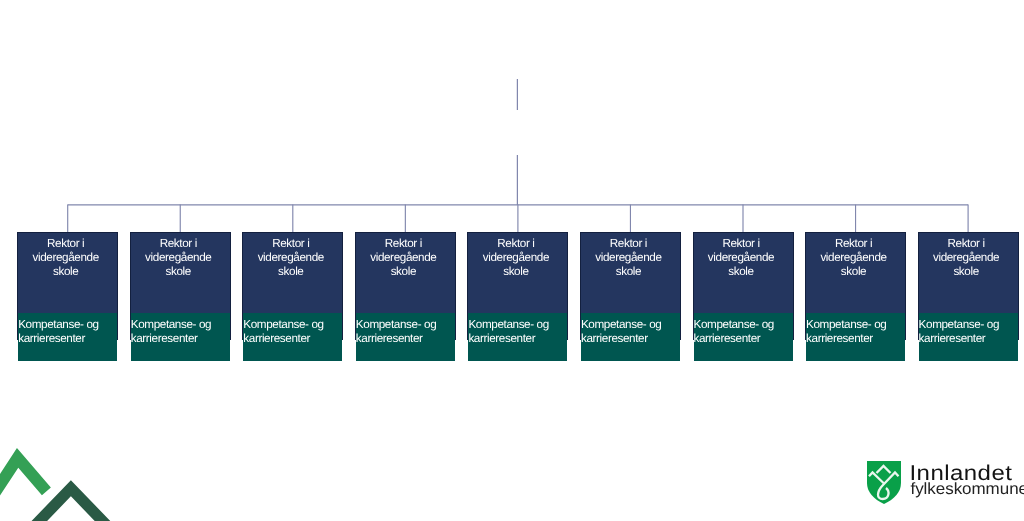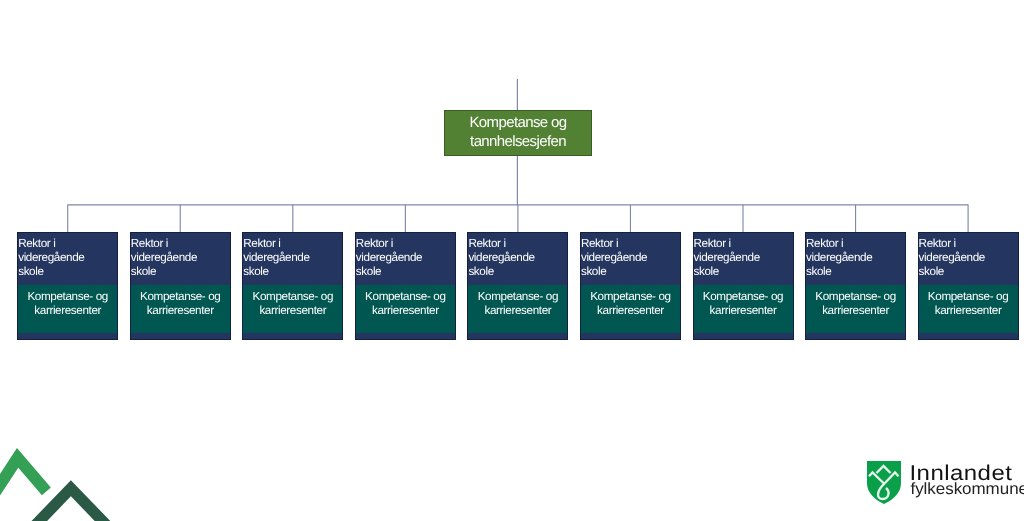--- a/index.html
+++ b/index.html
@@ -24,30 +24,31 @@
     text-align:center;
     font-size:15px;line-height:19px;
     letter-spacing:-0.62px;
   }
   .gbox > div{position:relative;top:-1px;}
 
   
   .unit{background:var(--navy,#24365F);border:1px solid var(--navy-border,#18264A);}
   .unit .title{
     position:absolute;left:0;right:4px;top:0;
-    color:var(--text,#ffffff);
+    color:var(--text,#ffffff);text-align:center;
     font-size:11.7px;line-height:14px;
     letter-spacing:-0.38px;
   }
   .unit .band{
     position:absolute;left:0;right:0;
     background:var(--teal,#005650);
-    color:var(--text,#ffffff);text-align:center;
+    color:var(--text,#ffffff);
     font-size:11.7px;line-height:14px;
     letter-spacing:-0.38px;
+    margin-top:28px;
   }
 
   svg.lines{position:absolute;left:0;top:0;width:1024px;height:521px;pointer-events:none;}
 
   
   #logo{position:absolute;}
   #logo .wordmark{position:absolute;}
   .w-main{
     font-size:24px;font-weight:400;color:var(--logo-text,#131313);letter-spacing:0.45px;line-height:24px;
     transform:scaleY(0.895);transform-origin:left top;white-space:nowrap;
@@ -71,26 +72,20 @@
       <line x1="292.80" y1="204.6" x2="292.80" y2="232.5" stroke="#8187AD" stroke-width="1.15"></line>
       <line x1="405.35" y1="204.6" x2="405.35" y2="232.5" stroke="#8187AD" stroke-width="1.15"></line>
       <line x1="517.90" y1="204.6" x2="517.90" y2="232.5" stroke="#8187AD" stroke-width="1.15"></line>
       <line x1="630.45" y1="204.6" x2="630.45" y2="232.5" stroke="#8187AD" stroke-width="1.15"></line>
       <line x1="743.00" y1="204.6" x2="743.00" y2="232.5" stroke="#8187AD" stroke-width="1.15"></line>
       <line x1="855.55" y1="204.6" x2="855.55" y2="232.5" stroke="#8187AD" stroke-width="1.15"></line>
       <line x1="968.10" y1="204.6" x2="968.10" y2="232.5" stroke="#8187AD" stroke-width="1.15"></line>
     </svg>
 
 
-  <div class="node gbox" id="box-mid" style="left:444px;top:110px;width:148px;height:46px;">
-    <div>
-      <span>Kompetanse og</span><br>
-      <span>tannhelsesjefen</span>
-    </div>
-  </div>
 
   <div id="leaves">
       <div class="node unit" style="left:17.20px;top:232px;width:101px;height:108px;">
         <div class="title" style="top:4px;"><span>Rektor i</span><br><span>videregående</span><br><span>skole</span></div>
         <div class="band" style="top:52px;height:48px;padding-top:5px;box-sizing:border-box;"><span>Kompetanse- og</span><br><span>karrieresenter</span></div>
       </div>
       <div class="node unit" style="left:129.75px;top:232px;width:101px;height:108px;">
         <div class="title" style="top:4px;"><span>Rektor i</span><br><span>videregående</span><br><span>skole</span></div>
         <div class="band" style="top:52px;height:48px;padding-top:5px;box-sizing:border-box;"><span>Kompetanse- og</span><br><span>karrieresenter</span></div>
       </div>

